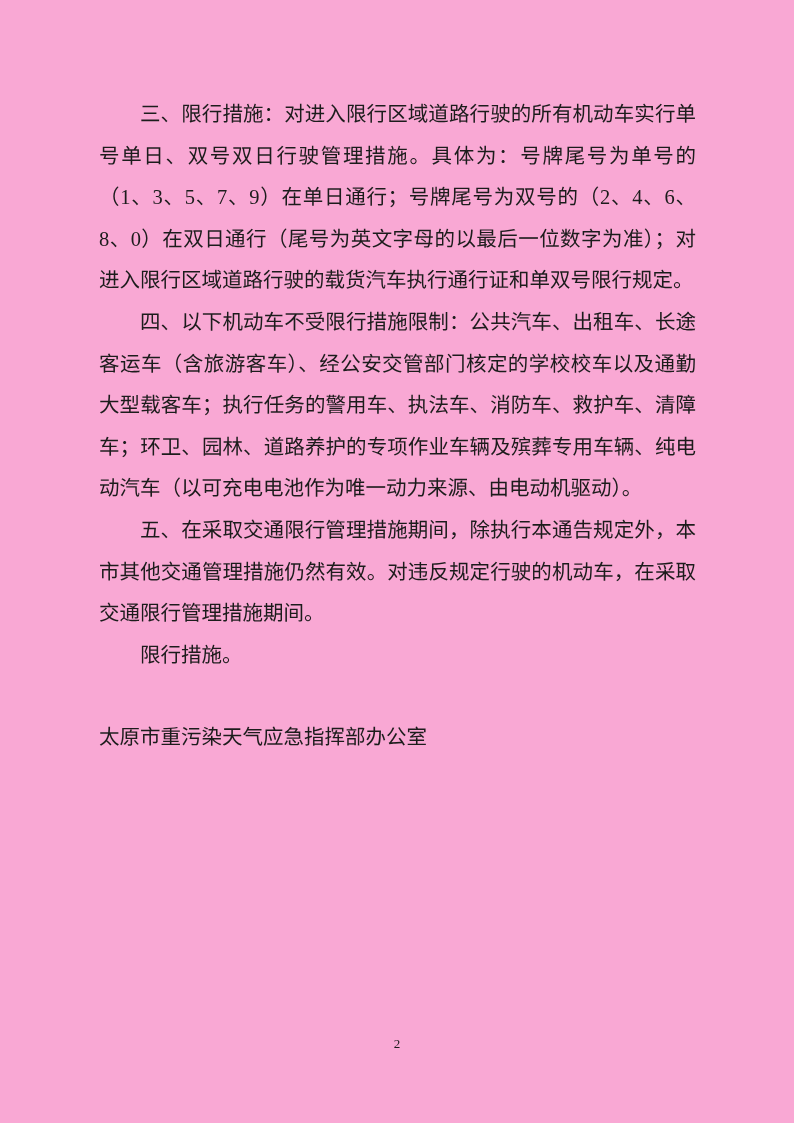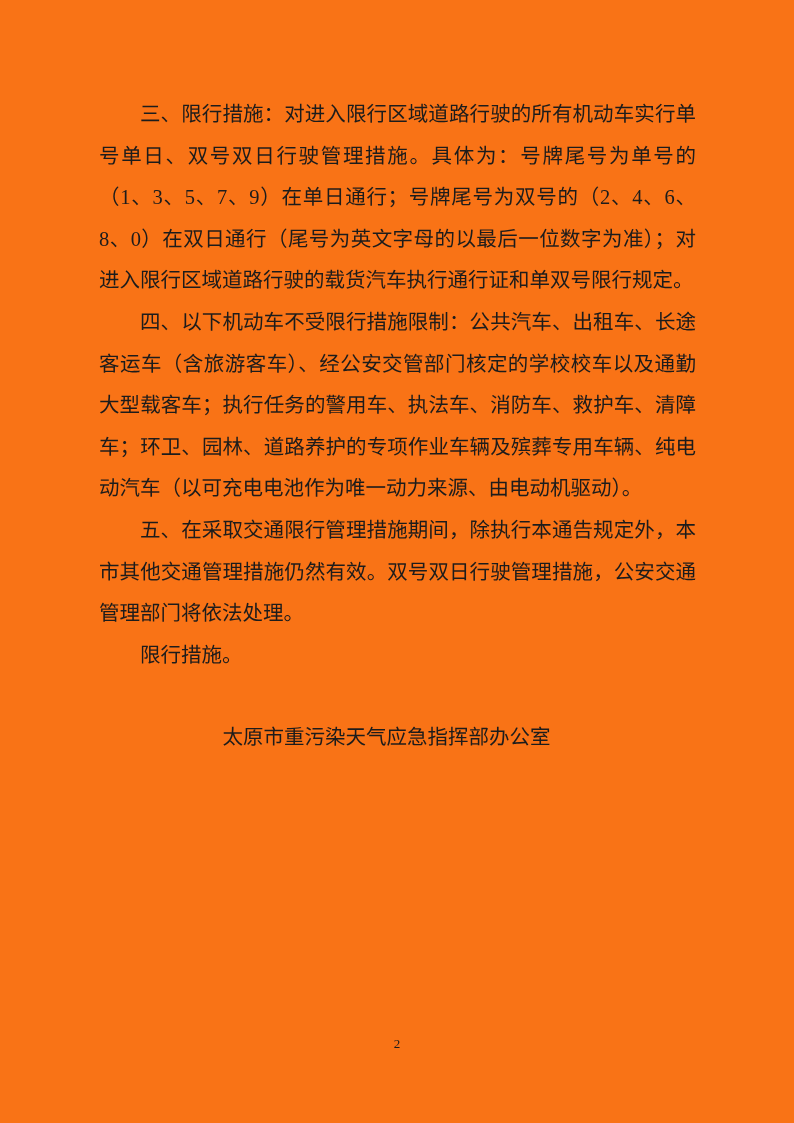--- a/index.html
+++ b/index.html
@@ -4,21 +4,21 @@
 <style>
   html, body {
     margin: 0;
     padding: 0;
     background: #ffffff;
   }
   .page {
     position: relative;
     width: 794px;
     height: 1123px;
-    background: #f97316;
+    background: #f9a8d4;
     overflow: hidden;
     font-family: "Liberation Serif", "DejaVu Serif", serif;
     color: #1c1c1c;
   }
   .content {
     position: absolute;
     top: 94px;
     left: 99px;
     width: 597px;
     font-size: 20.5px;
@@ -31,40 +31,40 @@
     padding: 0;
     text-indent: 2em;
   }
   .sign-block {
     margin-top: 41px;
     text-align: right;
   }
   .sign-block .sign-line {
     text-indent: 0;
     padding-right: 22px;
-    text-align: center;
+    text-align: left;
   }
   .footer {
     position: absolute;
     top: 1036px;
     left: 0;
     width: 100%;
     text-align: center;
     font-size: 13px;
     color: #1c1c1c;
   }
 </style>
 </head>
 <body>
 
 <div class="page">
   <div class="content">
     <p>三、限行措施：对进入限行区域道路行驶的所有机动车实行单号单日、双号双日行驶管理措施。具体为：号牌尾号为单号的（1、3、5、7、9）在单日通行；号牌尾号为双号的（2、4、6、8、0）在双日通行（尾号为英文字母的以最后一位数字为准）；对进入限行区域道路行驶的载货汽车执行通行证和单双号限行规定。</p>
     <p>四、以下机动车不受限行措施限制：公共汽车、出租车、长途客运车（含旅游客车）、经公安交管部门核定的学校校车以及通勤大型载客车；执行任务的警用车、执法车、消防车、救护车、清障车；环卫、园林、道路养护的专项作业车辆及殡葬专用车辆、纯电动汽车（以可充电电池作为唯一动力来源、由电动机驱动）。</p>
-    <p>五、在采取交通限行管理措施期间，除执行本通告规定外，本市其他交通管理措施仍然有效。双号双日行驶管理措施，公安交通管理部门将依法处理。</p>
+    <p>五、在采取交通限行管理措施期间，除执行本通告规定外，本市其他交通管理措施仍然有效。对违反规定行驶的机动车，在采取交通限行管理措施期间。</p>
     <p>限行措施。</p>
 
     <div class="sign-block">
       <p class="sign-line">太原市重污染天气应急指挥部办公室</p>
     </div>
   </div>
 
   <div class="footer">
     <span>2</span>
   </div>

